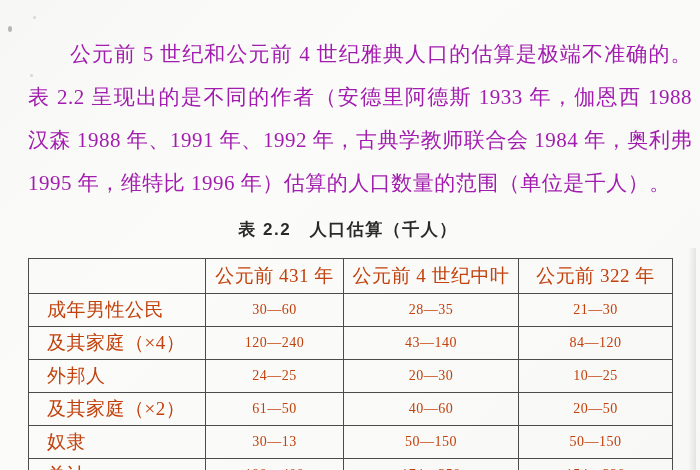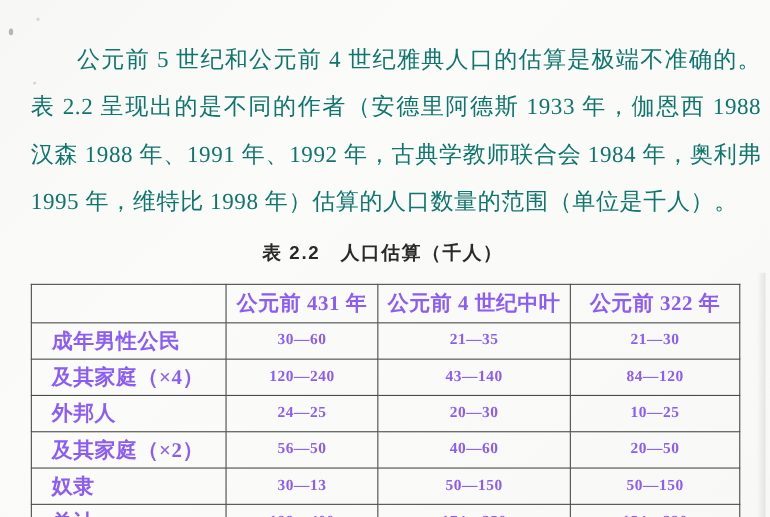--- a/index.html
+++ b/index.html
@@ -17,21 +17,21 @@
   }
 
   
   .paragraph {
     position: absolute;
     left: 28px;
     top: 33px;
     width: 664px;
     font-size: 21px;
     line-height: 43px;
-    color: #0f766e;
+    color: #a21caf;
   }
   .par-line {
     height: 43px;
     overflow: hidden;
     text-align: justify;
     text-align-last: justify;
     letter-spacing: 0.5px;
   }
   .par-line.first {
     text-indent: 2em;
@@ -61,22 +61,22 @@
     top: 258px;
     width: 644px;
     border-collapse: collapse;
     table-layout: fixed;
     background: transparent;
     font-family: "Liberation Serif", "DejaVu Serif", serif;
   }
   .pop-table th, .pop-table td {
     border: 1.5px solid #4b4b4b;
     padding: 0;
-    font-weight: bold;
-    color: #8b5cf6;
+    font-weight: normal;
+    color: #c2410c;
     overflow: hidden;
     white-space: nowrap;
   }
   .pop-table thead th {
     height: 34px;
     text-align: center;
     font-size: 19px;
     letter-spacing: 0.5px;
   }
   .pop-table tbody tr {
@@ -110,21 +110,21 @@
   .speck.s2 { left: 33px; top: 16px; width: 3px; height: 3px; opacity: .5; }
   .speck.s3 { left: 30px; top: 74px; width: 3px; height: 3px; opacity: .5; }
 </style>
 </head>
 <body>
 
 <div class="paragraph">
   <div class="par-line first">公元前 5 世纪和公元前 4 世纪雅典人口的估算是极端不准确的。</div>
   <div class="par-line">表 2.2 呈现出的是不同的作者（安德里阿德斯 1933 年，伽恩西 1988 年，</div>
   <div class="par-line">汉森 1988 年、1991 年、1992 年，古典学教师联合会 1984 年，奥利弗</div>
-  <div class="par-line last">1995 年，维特比 1998 年）估算的人口数量的范围（单位是千人）。</div>
+  <div class="par-line last">1995 年，维特比 1996 年）估算的人口数量的范围（单位是千人）。</div>
 </div>
 
 <div class="table-title">表 2.2　人口估算（千人）</div>
 
 <table class="pop-table">
   <colgroup>
       <col style="width: 177px;">
       <col style="width: 138px;">
       <col style="width: 175px;">
       <col style="width: 154px;">
@@ -134,38 +134,38 @@
         <th></th>
         <th>公元前 431 年</th>
         <th>公元前 4 世纪中叶</th>
         <th>公元前 322 年</th>
       </tr>
   </thead>
   <tbody>
       <tr>
         <td class="label-cell">成年男性公民</td>
         <td class="value-cell">30—60</td>
-        <td class="value-cell">21—35</td>
+        <td class="value-cell">28—35</td>
         <td class="value-cell">21—30</td>
       </tr>
       <tr>
         <td class="label-cell">及其家庭（×4）</td>
         <td class="value-cell">120—240</td>
         <td class="value-cell">43—140</td>
         <td class="value-cell">84—120</td>
       </tr>
       <tr>
         <td class="label-cell">外邦人</td>
         <td class="value-cell">24—25</td>
         <td class="value-cell">20—30</td>
         <td class="value-cell">10—25</td>
       </tr>
       <tr>
         <td class="label-cell">及其家庭（×2）</td>
-        <td class="value-cell">56—50</td>
+        <td class="value-cell">61—50</td>
         <td class="value-cell">40—60</td>
         <td class="value-cell">20—50</td>
       </tr>
       <tr>
         <td class="label-cell">奴隶</td>
         <td class="value-cell">30—13</td>
         <td class="value-cell">50—150</td>
         <td class="value-cell">50—150</td>
       </tr>
       <tr>

